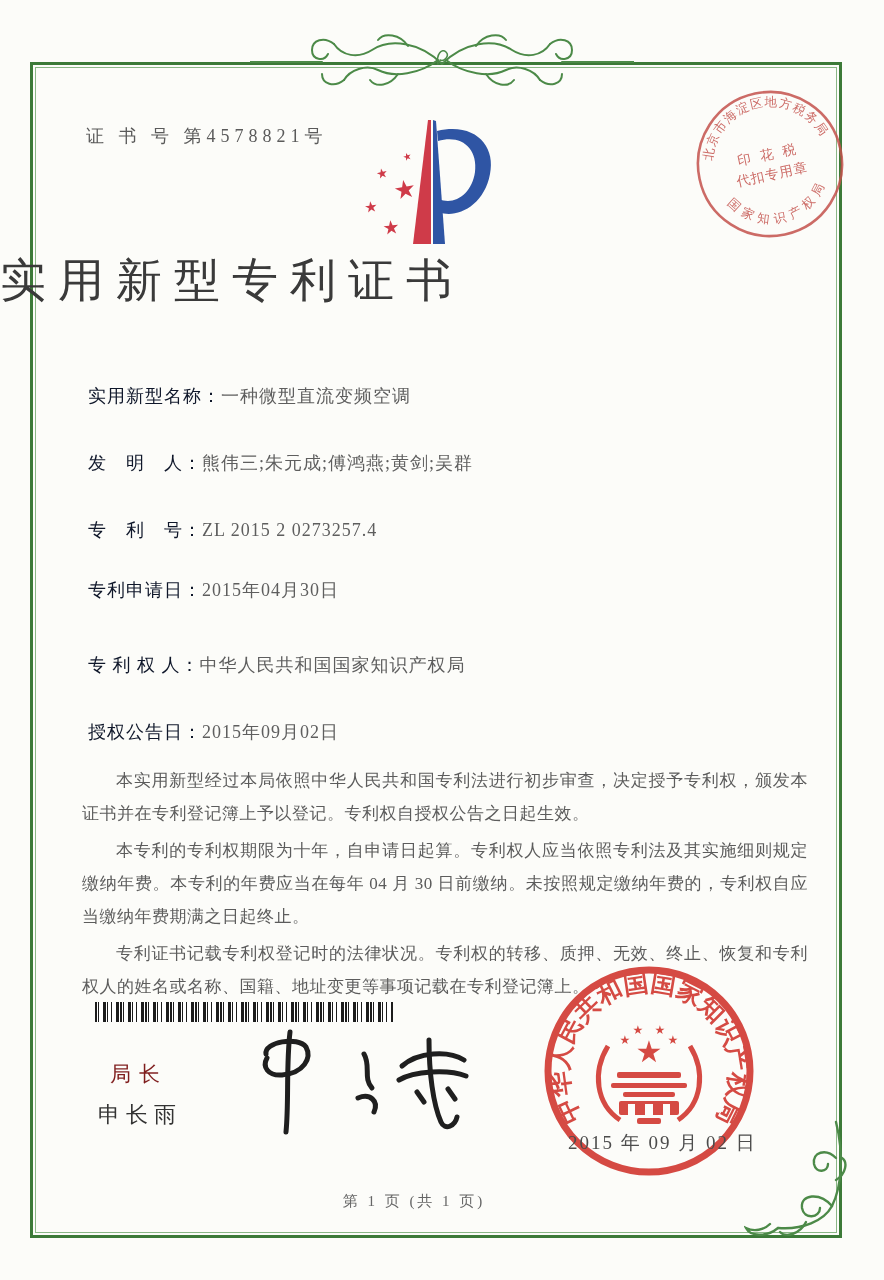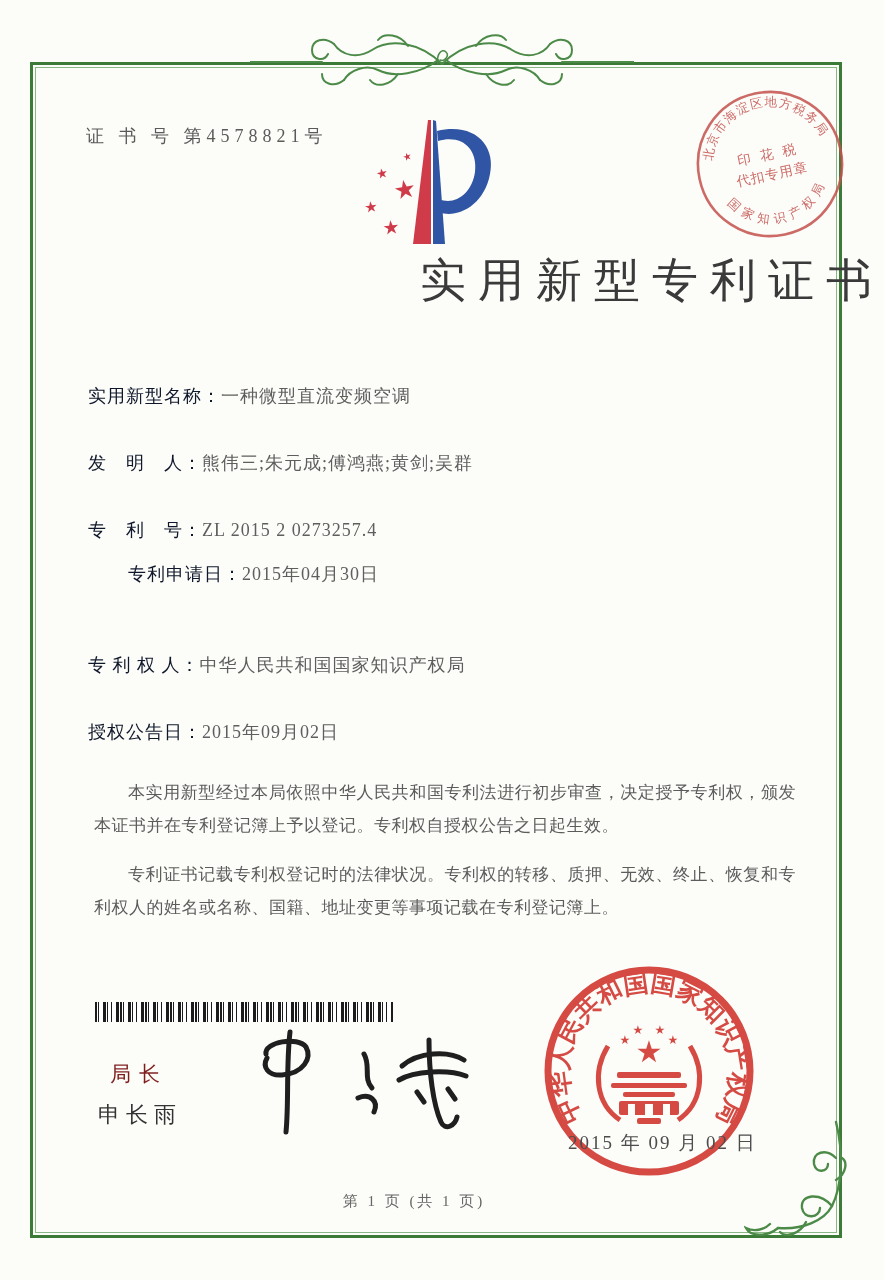--- a/index.html
+++ b/index.html
@@ -16,35 +16,35 @@
     border:3px solid #3c7a38;
   }
   .frame-inner{
     position:absolute;inset:2px;
     border:1px solid #8ab786;
   }
   .cert-no{
     left:86px;top:124px;font-size:18px;letter-spacing:5px;color:#5a5a5a;
   }
   .title{
-    left:0;top:250px;width:884px;text-align:right;
+    left:0;top:250px;width:884px;text-align:left;
     font-size:46px;letter-spacing:12px;color:#3a3a3a;font-weight:500;
   }
   .field-row{
     left:88px;width:700px;font-size:18px;color:#5e5e5e;letter-spacing:1px;
     white-space:nowrap;
   }
   .field-label{color:#0f172a;}
   .field-value{color:#5e5e5e;}
   .paragraphs{
     left:78px;top:760px;width:734px;
     font-size:17px;line-height:33px;color:#5c5c5c;
     text-align:justify;letter-spacing:0.5px;
   }
-  .paragraphs p{margin:16px;text-indent:2em;}
+  .paragraphs p{margin:4px;text-indent:2em;}
   .barcode{
     left:95px;top:1002px;width:298px;height:20px;
     background:repeating-linear-gradient(90deg,
       #1c1c1c 0 2px,#fff 2px 3px,#1c1c1c 3px 4px,#fff 4px 8px,
       #1c1c1c 8px 11px,#fff 11px 12px,#1c1c1c 12px 13px,#fff 13px 16px,
       #1c1c1c 16px 17px,#fff 17px 21px,#1c1c1c 21px 24px,#fff 24px 25px);
   }
   .signer-title{left:110px;top:1060px;font-size:21px;letter-spacing:8px;color:#7f1d1d;}
   .signer-name{left:98px;top:1100px;font-size:22px;letter-spacing:6px;color:#333;}
   .seal-date{
@@ -138,32 +138,33 @@
 
 <div class="abs field-row" style="top:384px;">
   <span class="field-label">实用新型名称：</span><span class="field-value">一种微型直流变频空调</span>
 </div>
 <div class="abs field-row" style="top:451px;">
   <span class="field-label">发　明　人：</span><span class="field-value">熊伟三;朱元成;傅鸿燕;黄剑;吴群</span>
 </div>
 <div class="abs field-row" style="top:518px;">
   <span class="field-label">专　利　号：</span><span class="field-value">ZL 2015 2 0273257.4</span>
 </div>
-<div class="abs field-row" style="top:562px;margin-left:40px;">
+<div class="abs field-row" style="top:578px;">
   <span class="field-label">专利申请日：</span><span class="field-value">2015年04月30日</span>
 </div>
 <div class="abs field-row" style="top:653px;">
   <span class="field-label">专 利 权 人：</span><span class="field-value">中华人民共和国国家知识产权局</span>
 </div>
 <div class="abs field-row" style="top:720px;">
   <span class="field-label">授权公告日：</span><span class="field-value">2015年09月02日</span>
 </div>
 
 <div class="abs paragraphs">
   <p>本实用新型经过本局依照中华人民共和国专利法进行初步审查，决定授予专利权，颁发本证书并在专利登记簿上予以登记。专利权自授权公告之日起生效。</p>
+  <p>本专利的专利权期限为十年，自申请日起算。专利权人应当依照专利法及其实施细则规定缴纳年费。本专利的年费应当在每年 04 月 30 日前缴纳。未按照规定缴纳年费的，专利权自应当缴纳年费期满之日起终止。</p>
   <p>专利证书记载专利权登记时的法律状况。专利权的转移、质押、无效、终止、恢复和专利权人的姓名或名称、国籍、地址变更等事项记载在专利登记簿上。</p>
 </div>
 
 <div class="abs barcode"></div>
 
 <div class="abs signer-title">局长</div>
 <div class="abs signer-name">申长雨</div>
 
 <svg class="abs" style="left:252px;top:1012px;" width="230" height="130" viewBox="0 0 230 130">
   <g stroke="#1f1f1f" fill="none" stroke-width="5" stroke-linecap="round" stroke-linejoin="round">

